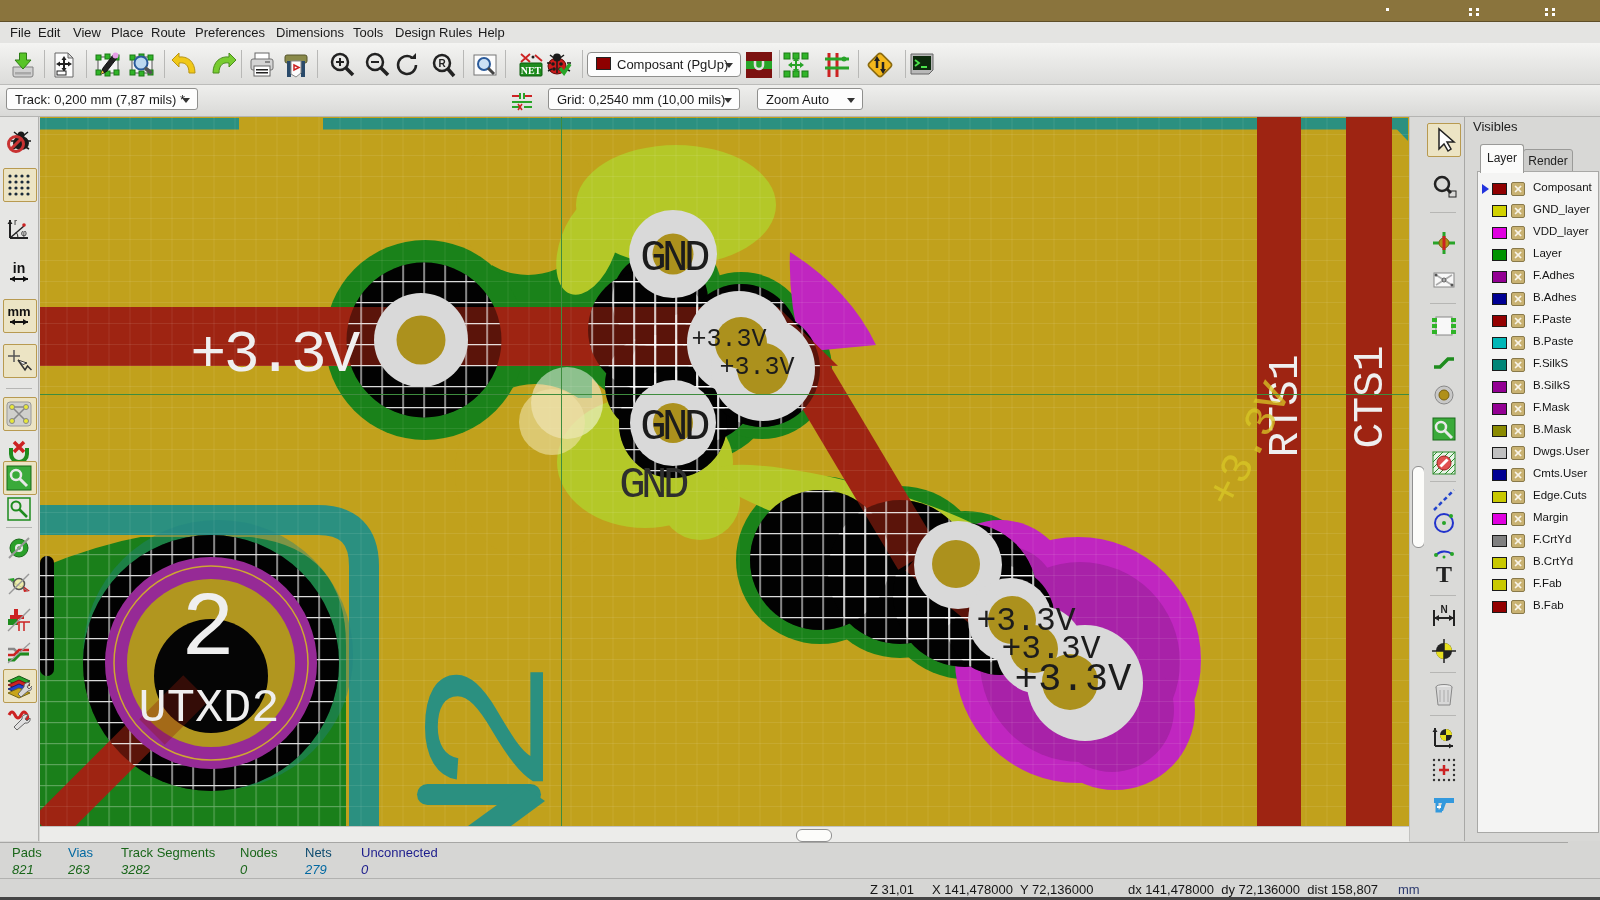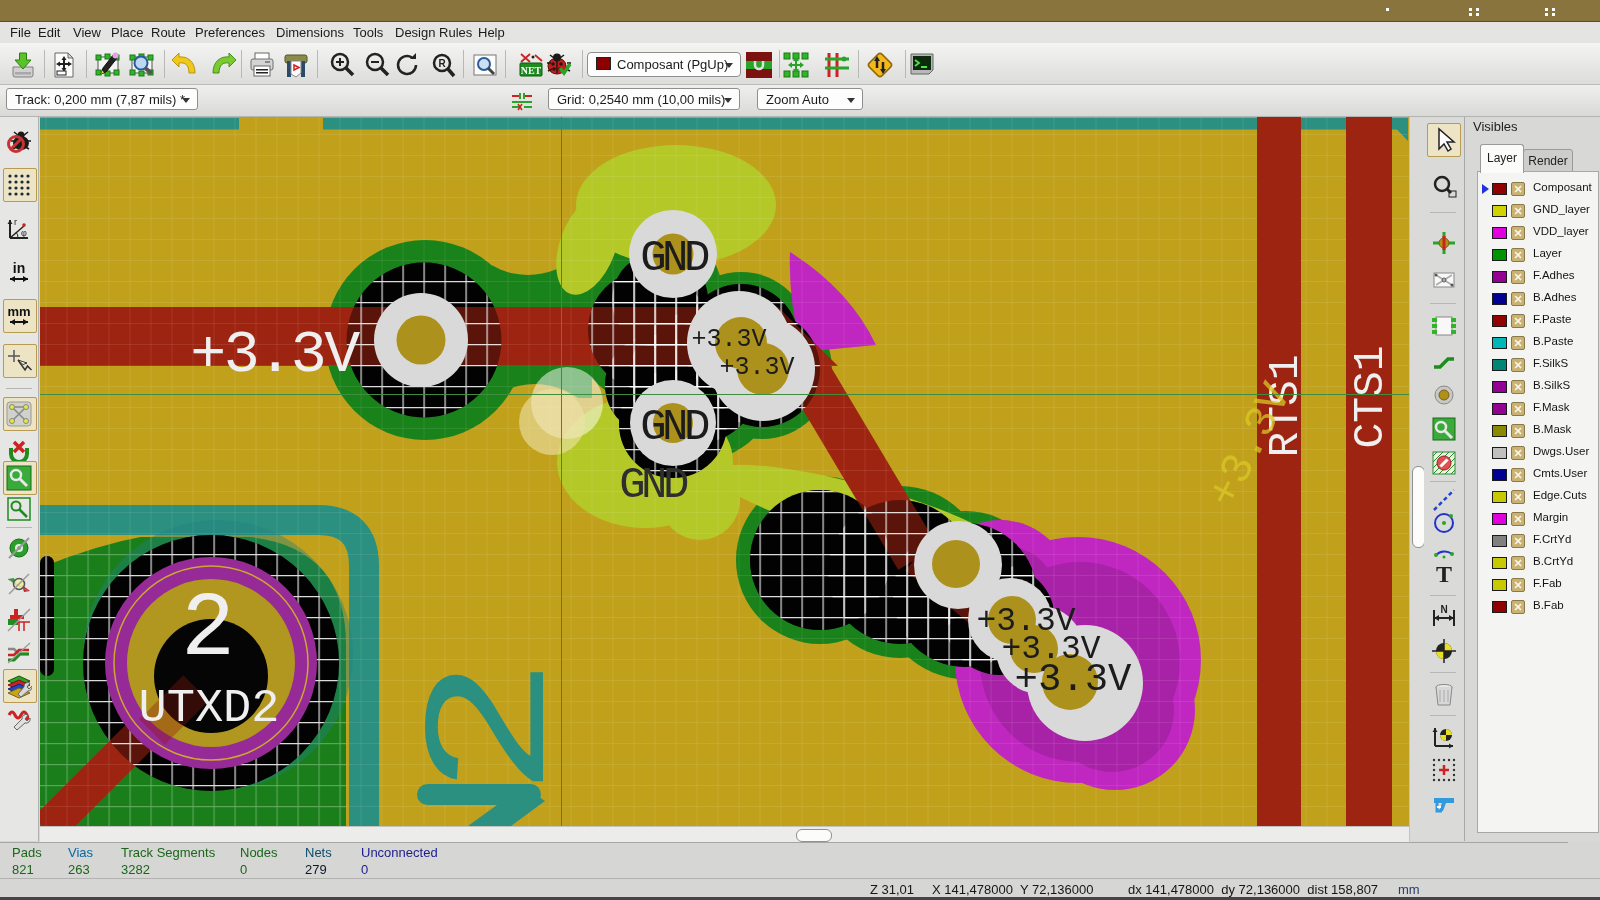--- a/index.html
+++ b/index.html
@@ -31,21 +31,21 @@
   .ticon{position:absolute;}
   .selbox{position:absolute;background:#ece4c4;border:1px solid #b89a50;border-radius:2px;}
   .sepH{position:absolute;left:6px;width:26px;height:1px;background:#b6b6b4;}
   #panel{left:1464px;top:117px;width:136px;height:724px;background:#d8d8d6;
     border-left:1px solid #a8a8a6;box-sizing:border-box;}
   #statusbar{left:0;top:842px;width:1568px;height:35px;background:#d6d6d4;
     border-top:1px solid #a6a6a4;font-size:13px;}
   #coordbar{left:0;top:878px;width:1600px;height:22px;background:#d6d6d4;
     border-top:1px solid #b2b2b0;font-size:13px;color:#161616;}
   .sb{position:absolute;top:2px;}
-  .sbv{position:absolute;top:19px;}
+  .sbv{position:absolute;top:19px;font-style:italic;}
   #hscroll{left:40px;top:826px;width:1369px;height:15px;background:#ececea;
     border-top:1px solid #c2c2c0;}
   #hthumb{position:absolute;left:756px;top:2px;width:34px;height:11px;background:#fcfcfa;
     border:1px solid #909090;border-radius:6px;}
   #vscroll{left:1409px;top:117px;width:15px;height:724px;background:#dadad8;
     border-left:1px solid #c2c2c0;}
   #vthumb{position:absolute;left:2px;top:349px;width:11px;height:80px;background:#fcfcfa;
     border:1px solid #909090;border-radius:6px;}
   .rowlabel{position:absolute;font-size:11.5px;color:#141414;}
 </style>
@@ -703,21 +703,21 @@
 <div id="statusbar" class="abs">
 <span class="sb" style="left:12px;color:#1a661a">Pads</span>
     <span class="sbv" style="left:12px;color:#1a661a">821</span>
 <span class="sb" style="left:68px;color:#0369a1">Vias</span>
     <span class="sbv" style="left:68px;color:#1a661a">263</span>
 <span class="sb" style="left:121px;color:#1a661a">Track Segments</span>
     <span class="sbv" style="left:121px;color:#1a661a">3282</span>
 <span class="sb" style="left:240px;color:#1a661a">Nodes</span>
     <span class="sbv" style="left:240px;color:#1a661a">0</span>
 <span class="sb" style="left:305px;color:#0c4a6e">Nets</span>
-    <span class="sbv" style="left:305px;color:#0f172a">279</span>
+    <span class="sbv" style="left:305px;color:#0369a1">279</span>
 <span class="sb" style="left:361px;color:#1c1c8c">Unconnected</span>
     <span class="sbv" style="left:361px;color:#1c1c8c">0</span>
 </div>
 <div id="coordbar" class="abs">
 <span style="position:absolute;left:870px;top:3px">Z 31,01</span>
 <span style="position:absolute;left:932px;top:3px">X 141,478000&nbsp; Y 72,136000</span>
 <span style="position:absolute;left:1128px;top:3px">dx 141,478000&nbsp; dy 72,136000&nbsp; dist 158,807</span>
 <span style="position:absolute;left:1398px;top:3px;color:#2c3a6e">mm</span>
 </div>
 <div class="abs" style="left:0;top:897px;width:1600px;height:3px;background:#454545"></div>

